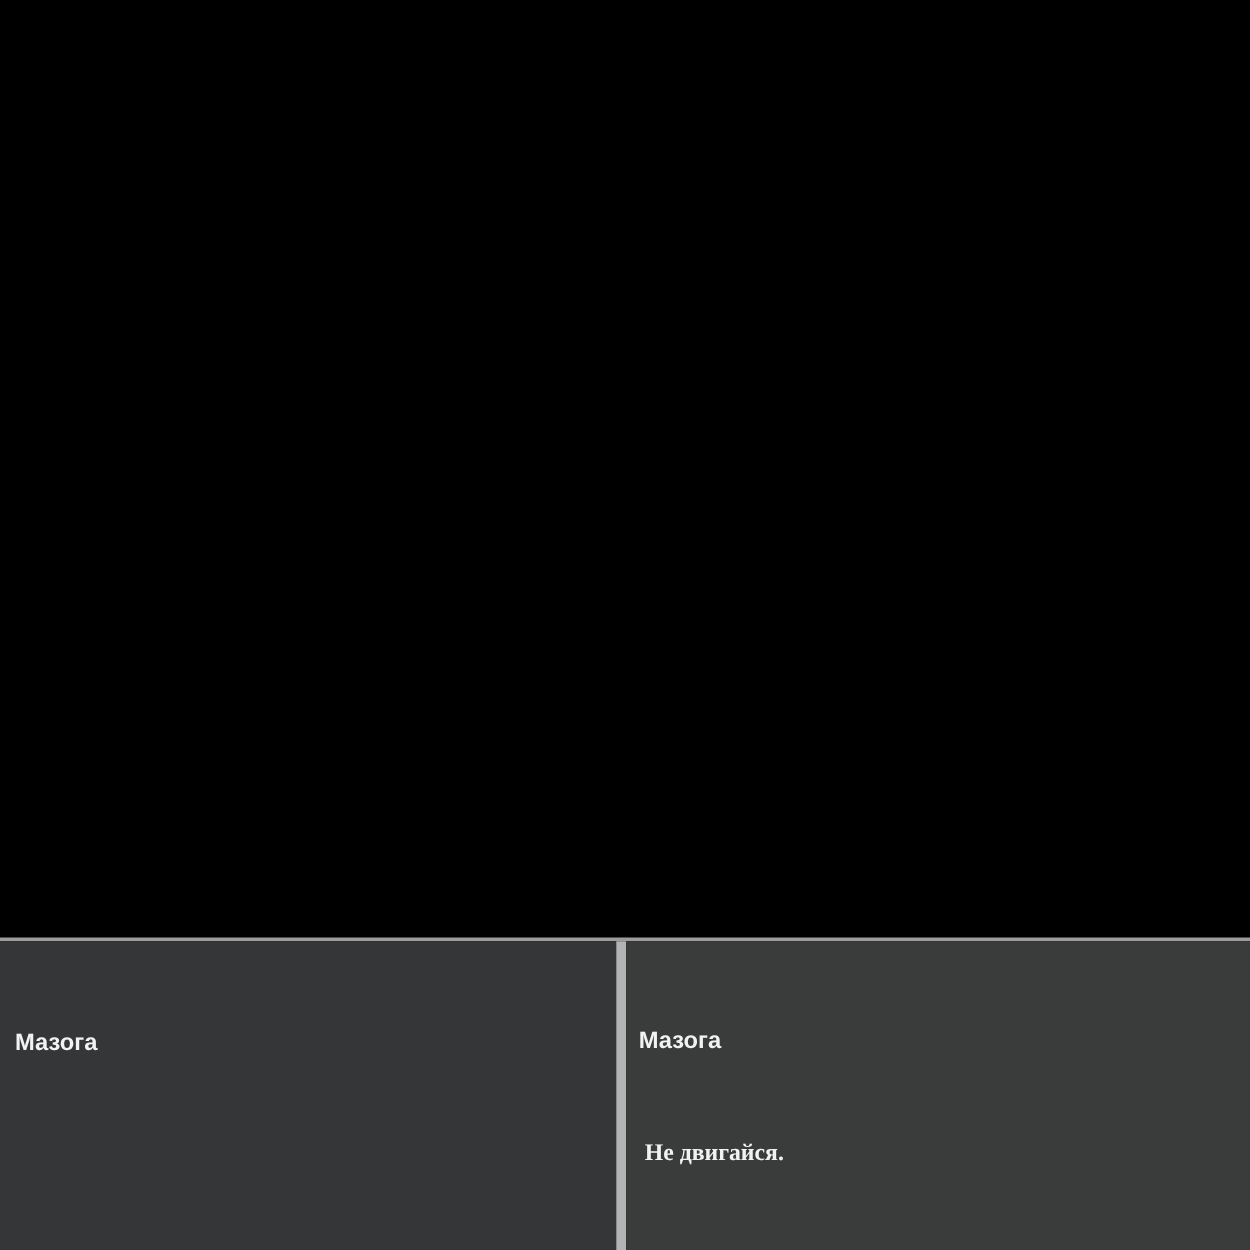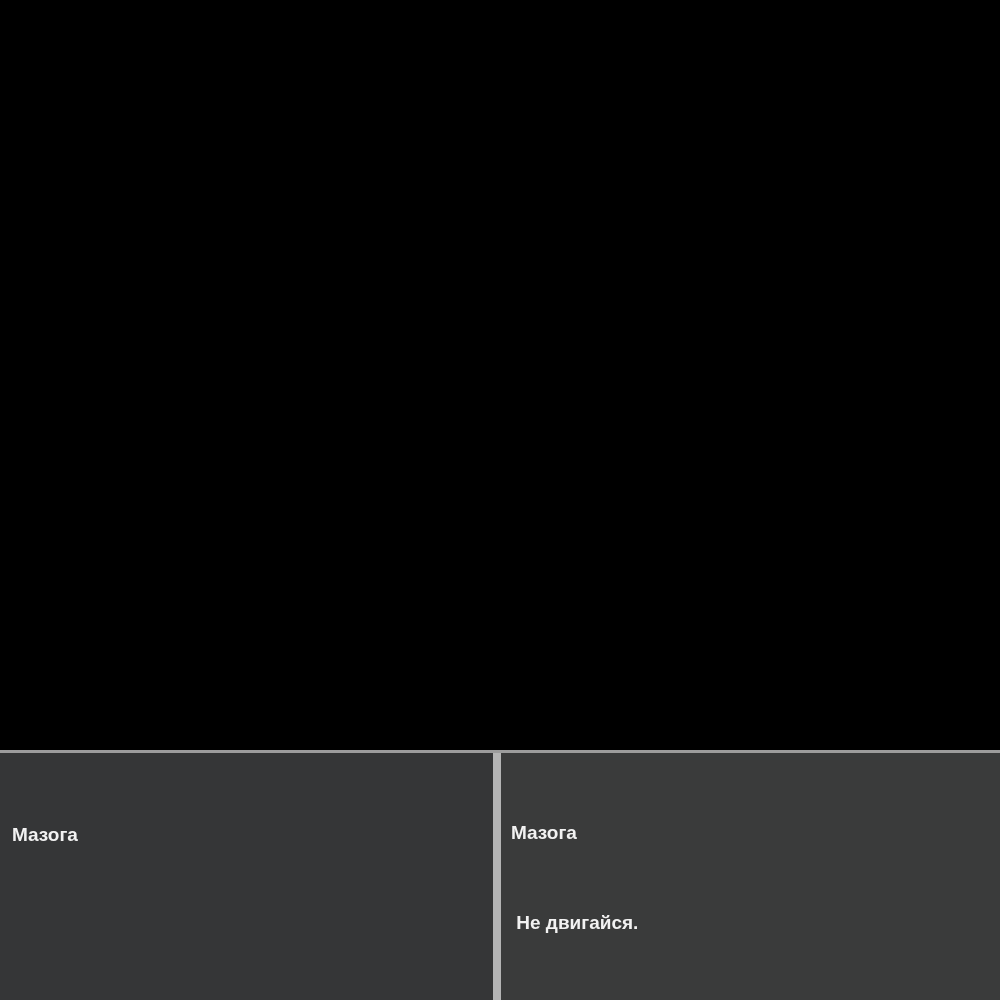--- a/index.html
+++ b/index.html
@@ -50,21 +50,21 @@
   .divider {
     width: 8px;
     background: var(--divider, #b4b4b4);
   }
   .panel.right {
     flex: 1;
     background: var(--panel-right-bg, #3a3b3b);
     padding: 10px 8px 0 10px;
   }
   .line { min-height: 28px; }
-  .panel.right .dialogue        { margin-top: 6px; }
+  .panel.right .dialogue        { margin-top: 6px; font-family: Liberation Serif, serif; }
 </style>
 </head>
 <body>
 
 <div id="screen">
 
   <div class="stage"></div>
 
   <div class="subtitle-row">
 

